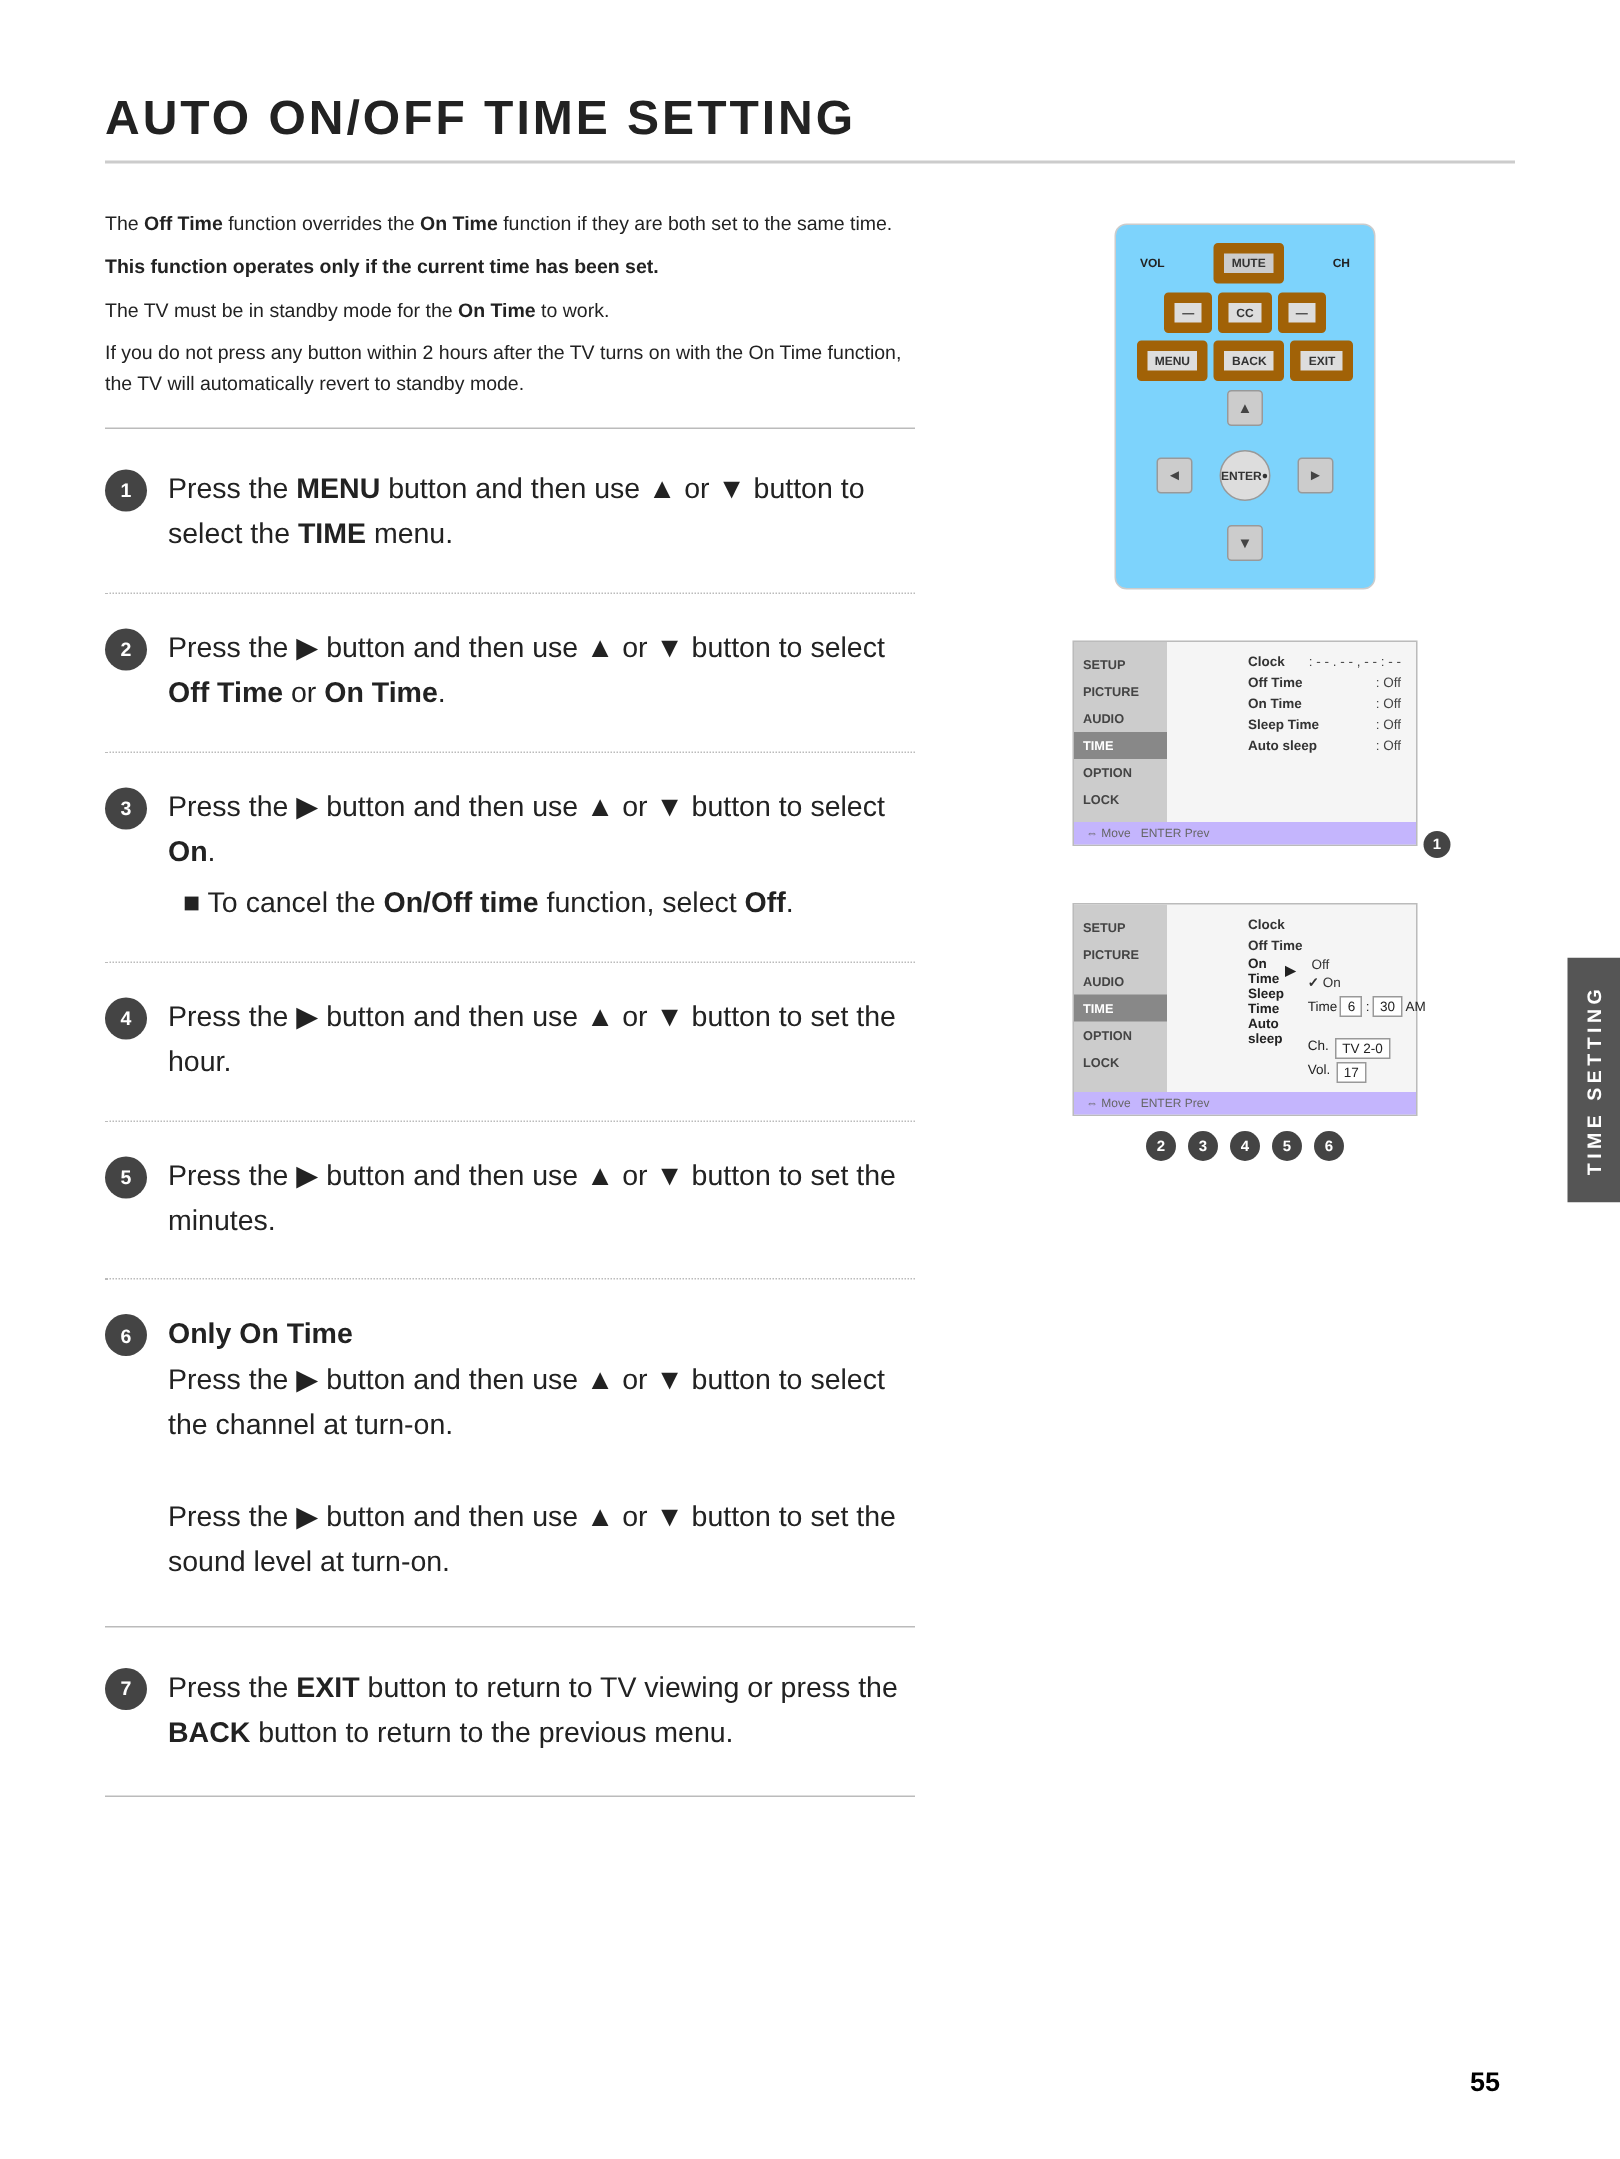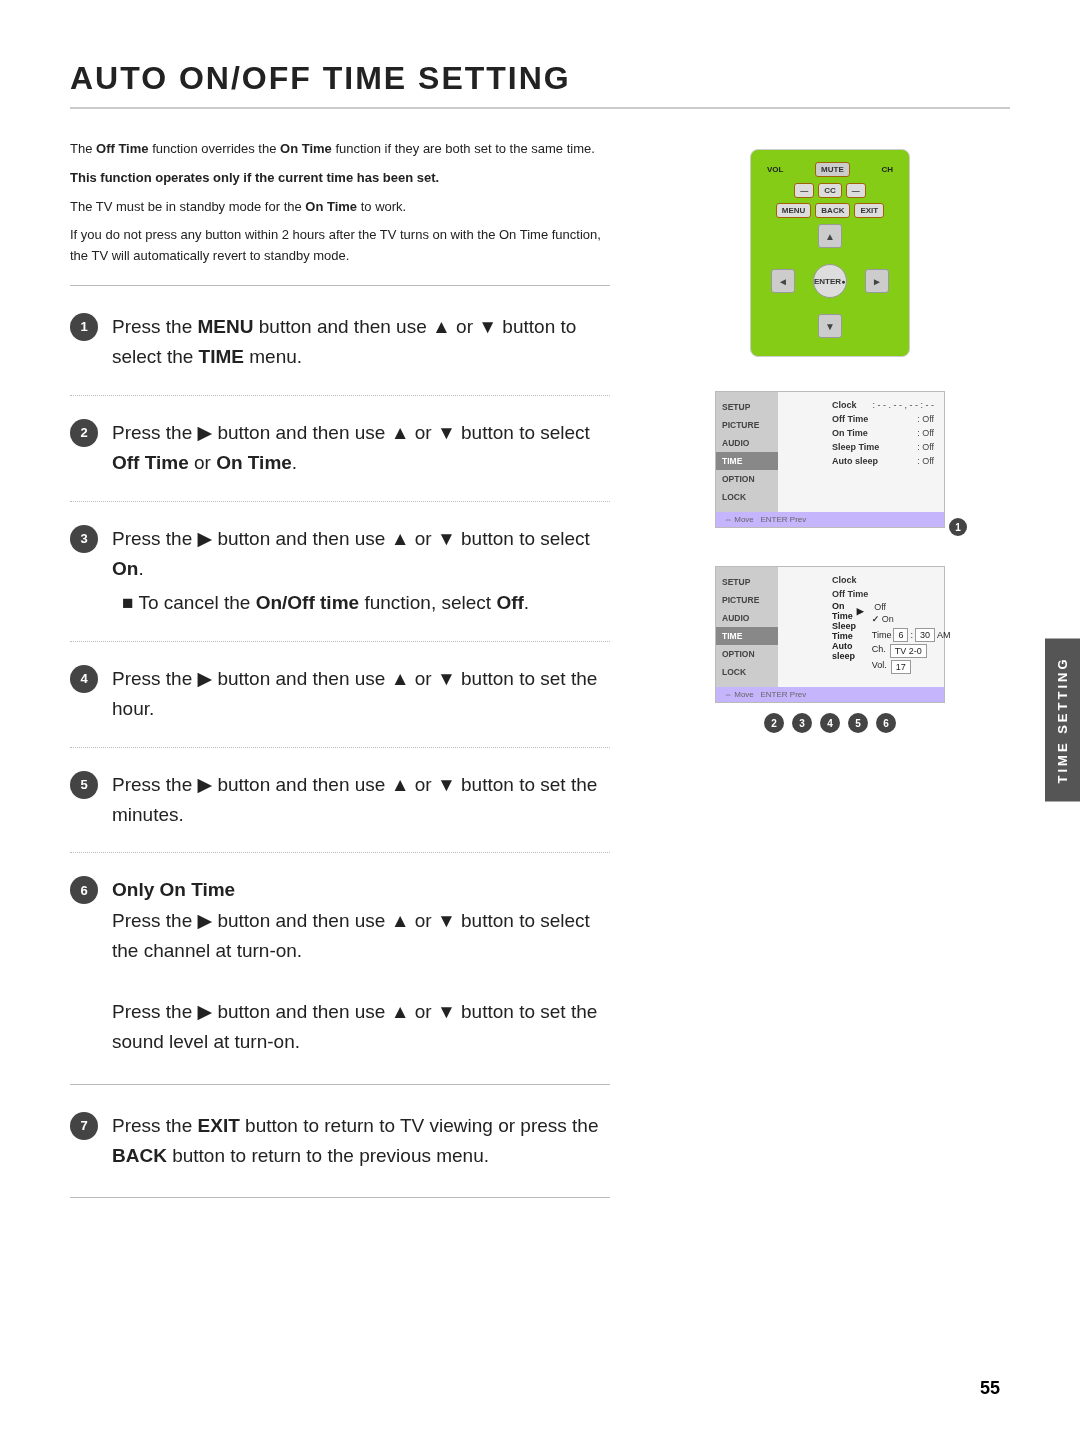--- a/index.html
+++ b/index.html
@@ -128,46 +128,46 @@
       flex: 1;
     }
 
     .step-text .sub-item {
       margin-top: 4px;
       padding-left: 10px;
     }
 
     
     .remote-container {
-      background: #84cc16;
+      background: #7dd3fc;
       border: 1.5px solid #ccc;
       border-radius: 8px;
       padding: 12px 16px;
-      width: 160px;
+      width: 174px;
       margin-top: 10px;
     }
 
     .remote-top {
       display: flex;
       justify-content: space-between;
       align-items: center;
       margin-bottom: 6px;
       font-size: 9px;
     }
 
     .remote-btn-row {
       display: flex;
       justify-content: center;
       gap: 4px;
       margin-bottom: 5px;
     }
 
     .remote-btn {
       background: #ddd;
-      border: 1px solid #a16207;
+      border: 7px solid #a16207;
       border-radius: 3px;
       font-size: 8px;
       padding: 2px 5px;
       font-weight: bold;
       color: #333;
     }
 
     .remote-btn.mute {
       background: #ccc;
     }
@@ -518,21 +518,21 @@
                 <div style="margin-top:0px;">
                   <div class="menu-sub-option">&nbsp;Off</div>
                   <div class="menu-sub-option checked">On</div>
                   <div class="menu-time-row">
                     <span style="font-size:9px;">Time</span>
                     <span class="menu-time-box">6</span>
                     <span>:</span>
                     <span class="menu-time-box">30</span>
                     <span>AM</span>
                   </div>
-                  <div style="font-size:9px; margin-top:2px; display:flex; gap:4px;">
+                  <div style="font-size:9px; margin-top:14px; display:flex; gap:4px;">
                     <span>Ch.</span>
                     <span class="menu-time-box">TV 2-0</span>
                   </div>
                   <div style="font-size:9px; margin-top:2px; display:flex; gap:4px;">
                     <span>Vol.</span>
                     <span class="menu-time-box">17</span>
                   </div>
                 </div>
               </div>
             </div>

